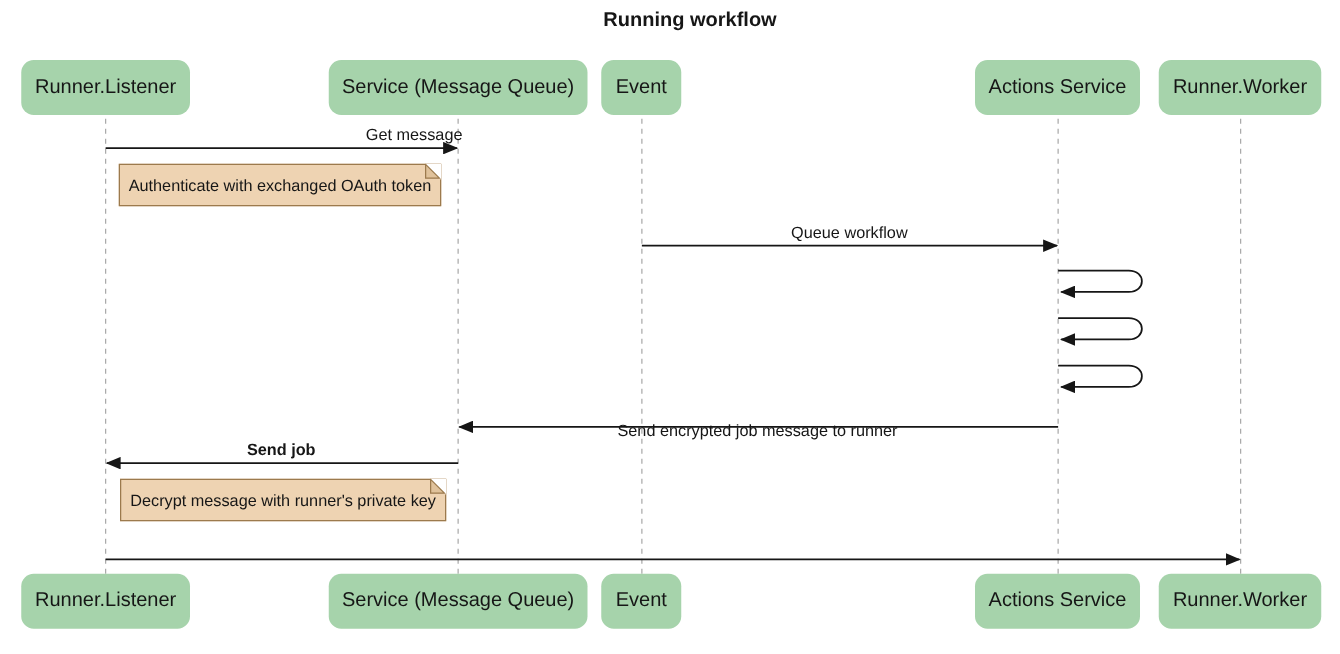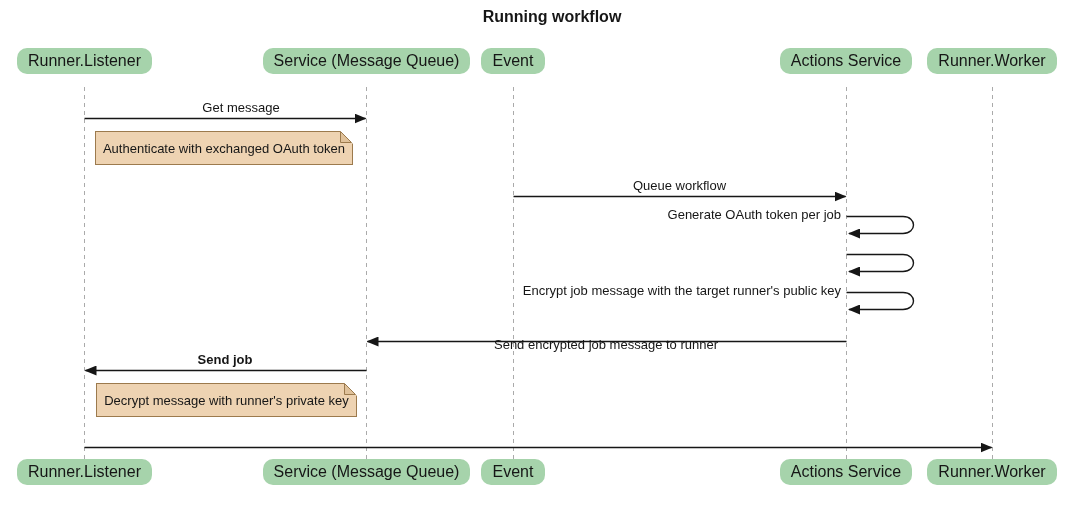--- a/index.html
+++ b/index.html
@@ -19,21 +19,21 @@
   }
   .diagram-title{
     position:absolute;top:8px;left:16px;width:1072px;text-align:center;
     font-size:16px;font-weight:bold;color:var(--text);
   }
   .canvas{position:absolute;top:0;left:0;}
   .lifeline{stroke:var(--lifeline);stroke-width:1;stroke-dasharray:4 4;fill:none;}
   .msg-line{stroke:var(--arrow);stroke-width:1.4;fill:none;}
   .arrowhead{fill:var(--arrow);}
   .box{
-    position:absolute;height:26px;background:var(--actor-fill);border-radius:10px;
+    position:absolute;height:44px;background:var(--actor-fill);border-radius:10px;
     display:flex;align-items:center;justify-content:center;
     font-size:16px;color:var(--actor-text);white-space:nowrap;
   }
   .msg-label{
     position:absolute;font-size:13px;line-height:16px;color:var(--text);white-space:nowrap;
   }
   .center{text-align:center;}
   .right{text-align:right;}
   .note{
     position:absolute;height:32px;background:var(--note-fill);
@@ -76,24 +76,22 @@
     <line class="msg-line" x1="366.5" y1="370.5" x2="85.5" y2="370.5" marker-end="url(#ah)"></line>
     <line class="msg-line" x1="84.5" y1="447.5" x2="991.5" y2="447.5" marker-end="url(#ah)"></line>
   </svg>
 
   <div class="box" style="left:17px;top:48px;width:135px;">Runner.Listener</div>
   <div class="box" style="left:263px;top:48px;width:207px;">Service (Message Queue)</div>
   <div class="box" style="left:481px;top:48px;width:64px;">Event</div>
   <div class="box" style="left:780px;top:48px;width:132px;">Actions Service</div>
   <div class="box" style="left:927px;top:48px;width:130px;">Runner.Worker</div>
 
-  <div class="msg-label center" style="left:100px;top:100px;width:282px;">Get message</div>
+  <div class="msg-label center" style="left:88px;top:100px;width:282px;text-align:right;">Get message</div>
   <div class="msg-label center" style="left:513px;top:178px;width:333px;">Queue workflow</div>
-  <div class="msg-label right" style="right:231px;top:207px;width:360px;">Generate OAuth token per job</div>
-  <div class="msg-label right" style="right:231px;top:283px;width:480px;">Encrypt job message with the target runner's public key</div>
   <div class="msg-label center" style="left:366px;top:337px;width:480px;">Send encrypted job message to runner</div>
   <div class="msg-label center" style="left:84px;top:352px;width:282px;font-weight:bold;">Send job</div>
 
   <div class="note" style="left:96px;top:383px;width:259px;">
     <span>Decrypt message with runner's private key</span>
     <svg class="fold" width="13" height="13" viewBox="0 0 13 13">
       <path class="fold-white" d="M0,0 L13,0 L13,13 Z"></path>
       <path class="fold-tri" d="M0.5,0.5 L11.5,11.5 L0.5,11.5 Z"></path>
     </svg>
   </div>

